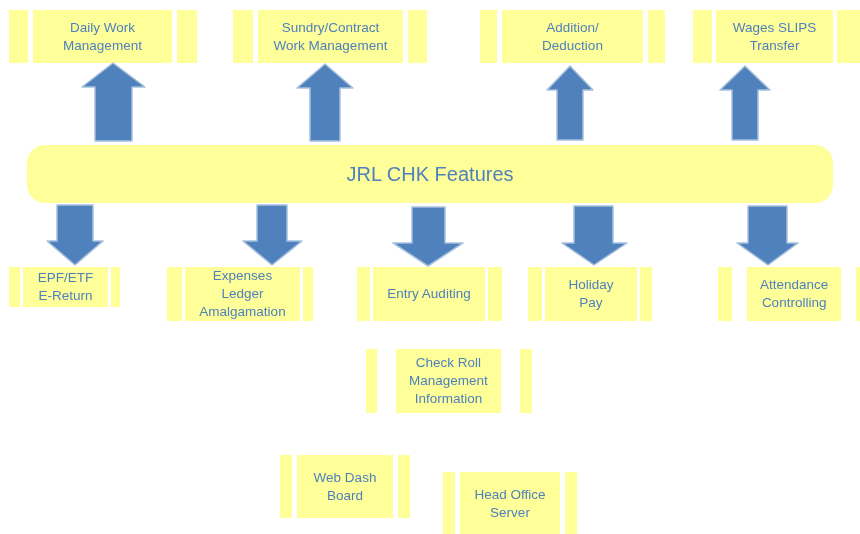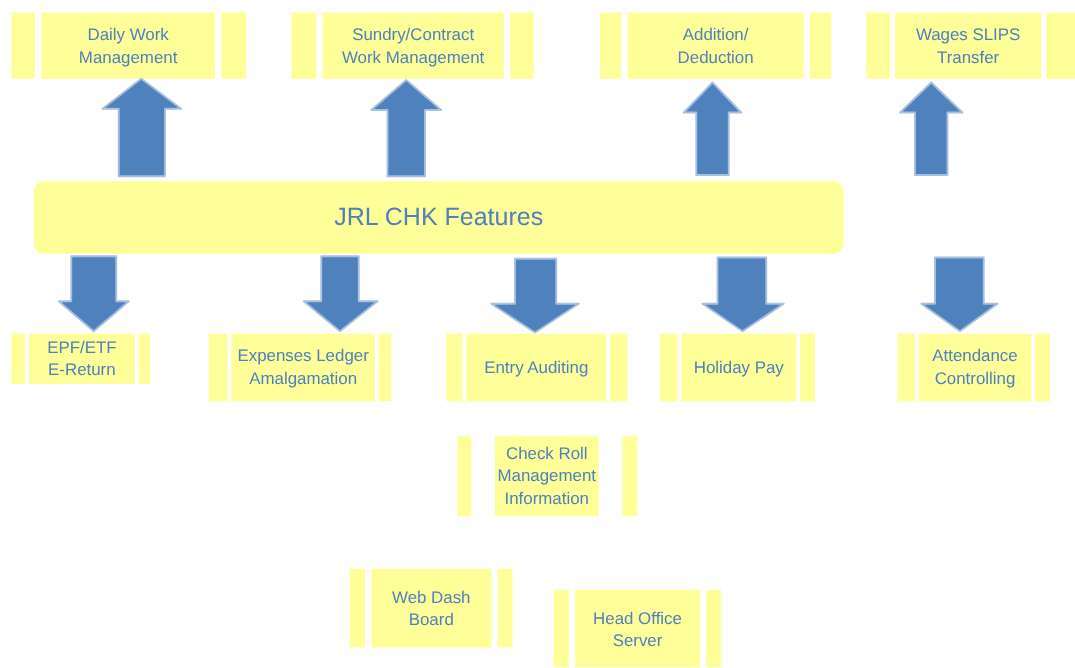--- a/index.html
+++ b/index.html
@@ -16,25 +16,25 @@
     font-family:"Liberation Sans","DejaVu Sans",sans-serif;
     overflow:hidden;
   }
   .node{position:absolute;display:flex;}
   .strip{flex:none;background:var(--y);}
   .main{
     flex:1;background:var(--y);
     display:flex;align-items:center;justify-content:center;
     text-align:center;white-space:pre-line;
     color:var(--blue);font-size:13.5px;line-height:1.32;
-    padding:0 2px;
+    padding:0 13px;
   }
   .center-box{
-    position:absolute;left:27px;top:145px;width:648px;height:58px;
-    background:var(--y);border-radius:8px;
+    position:absolute;left:27px;top:145px;width:806px;height:58px;
+    background:var(--y);border-radius:18px;
     display:flex;align-items:center;justify-content:center;
     color:var(--blue);font-size:20px;
   }
   .arrow-overlay{position:absolute;left:0;top:0;pointer-events:none;}
 </style>
 </head>
 <body>
 
 <div class="canvas">
 
@@ -103,21 +103,21 @@
     <div class="main">Entry Auditing</div>
     <div class="strip" style="width:14px"></div>
   </div>
 
   <div class="node" style="left:528px;top:267px;width:124px;height:54px;gap:3px">
     <div class="strip" style="width:14px"></div>
     <div class="main">Holiday Pay</div>
     <div class="strip" style="width:12px"></div>
   </div>
 
-  <div class="node" style="left:718px;top:267px;width:122px;height:54px;gap:3px">
+  <div class="node" style="left:718px;top:267px;width:122px;height:54px;gap:15px">
     <div class="strip" style="width:14px"></div>
     <div class="main">Attendance
 Controlling</div>
     <div class="strip" style="width:12px"></div>
   </div>
 
   <div class="node" style="left:366px;top:349px;width:137px;height:64px;gap:19px">
     <div class="strip" style="width:11px"></div>
     <div class="main">Check Roll
 Management

